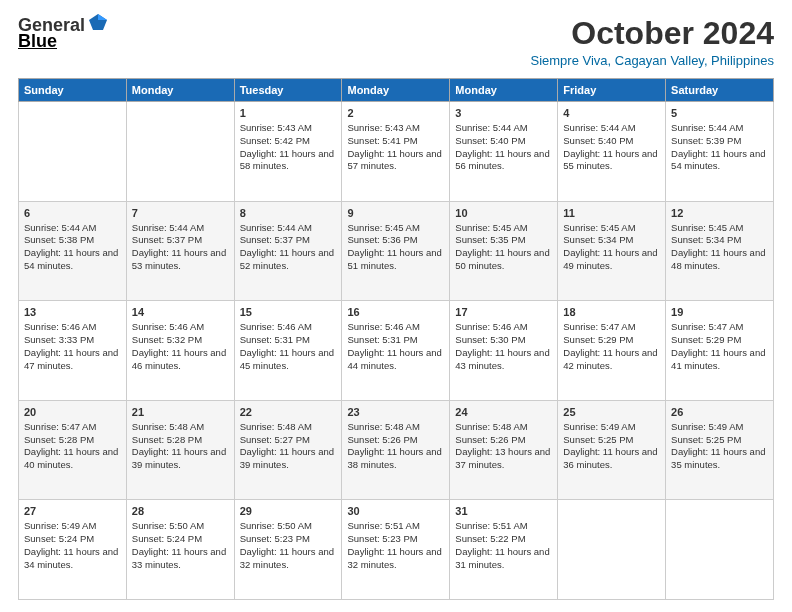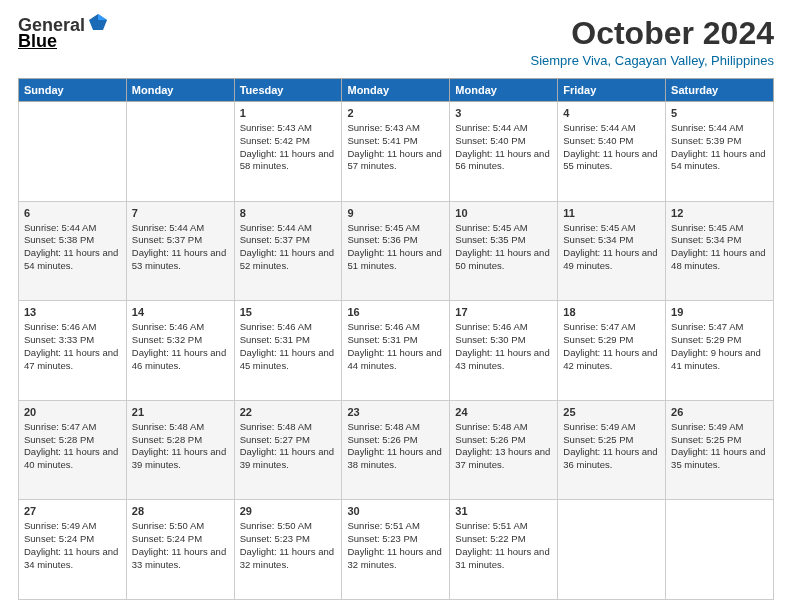--- a/index.html
+++ b/index.html
@@ -244,21 +244,21 @@
           <td>
             <span class="day-number">18</span>
             <div>Sunrise: 5:47 AM</div>
             <div>Sunset: 5:29 PM</div>
             <div>Daylight: 11 hours and 42 minutes.</div>
           </td>
           <td>
             <span class="day-number">19</span>
             <div>Sunrise: 5:47 AM</div>
             <div>Sunset: 5:29 PM</div>
-            <div>Daylight: 9 hours and 41 minutes.</div>
+            <div>Daylight: 11 hours and 41 minutes.</div>
           </td>
         </tr>
         <tr>
           <td>
             <span class="day-number">20</span>
             <div>Sunrise: 5:47 AM</div>
             <div>Sunset: 5:28 PM</div>
             <div>Daylight: 11 hours and 40 minutes.</div>
           </td>
           <td>

